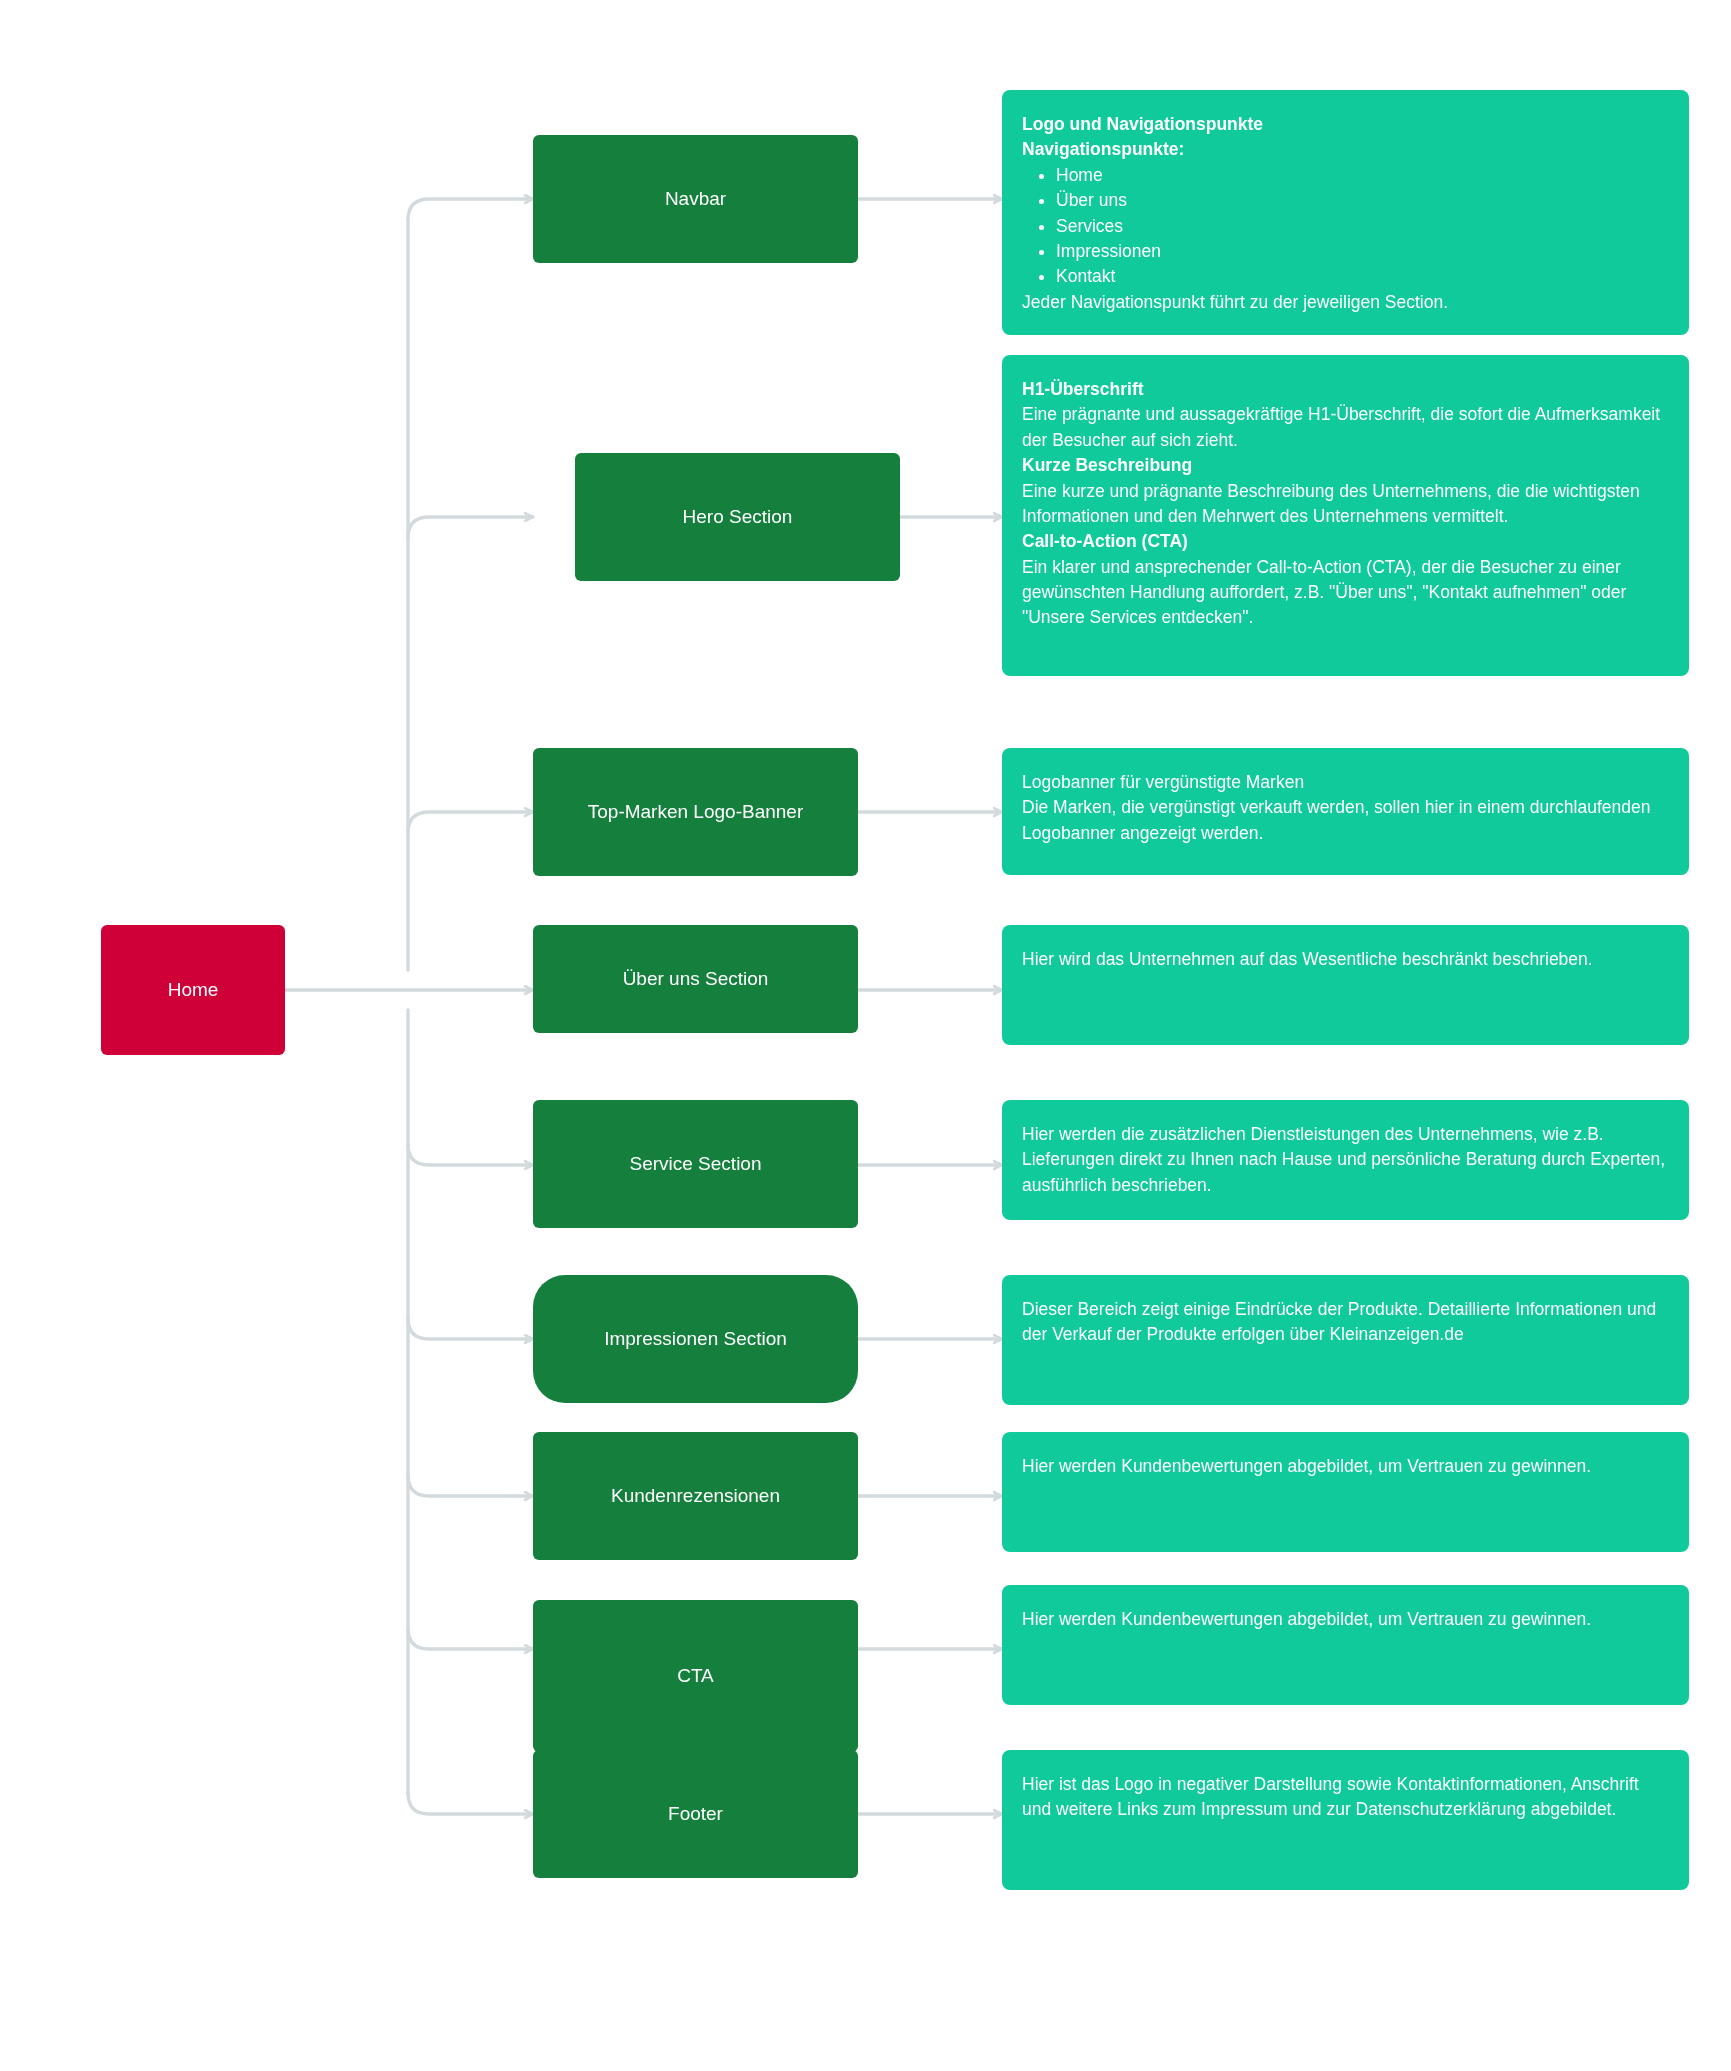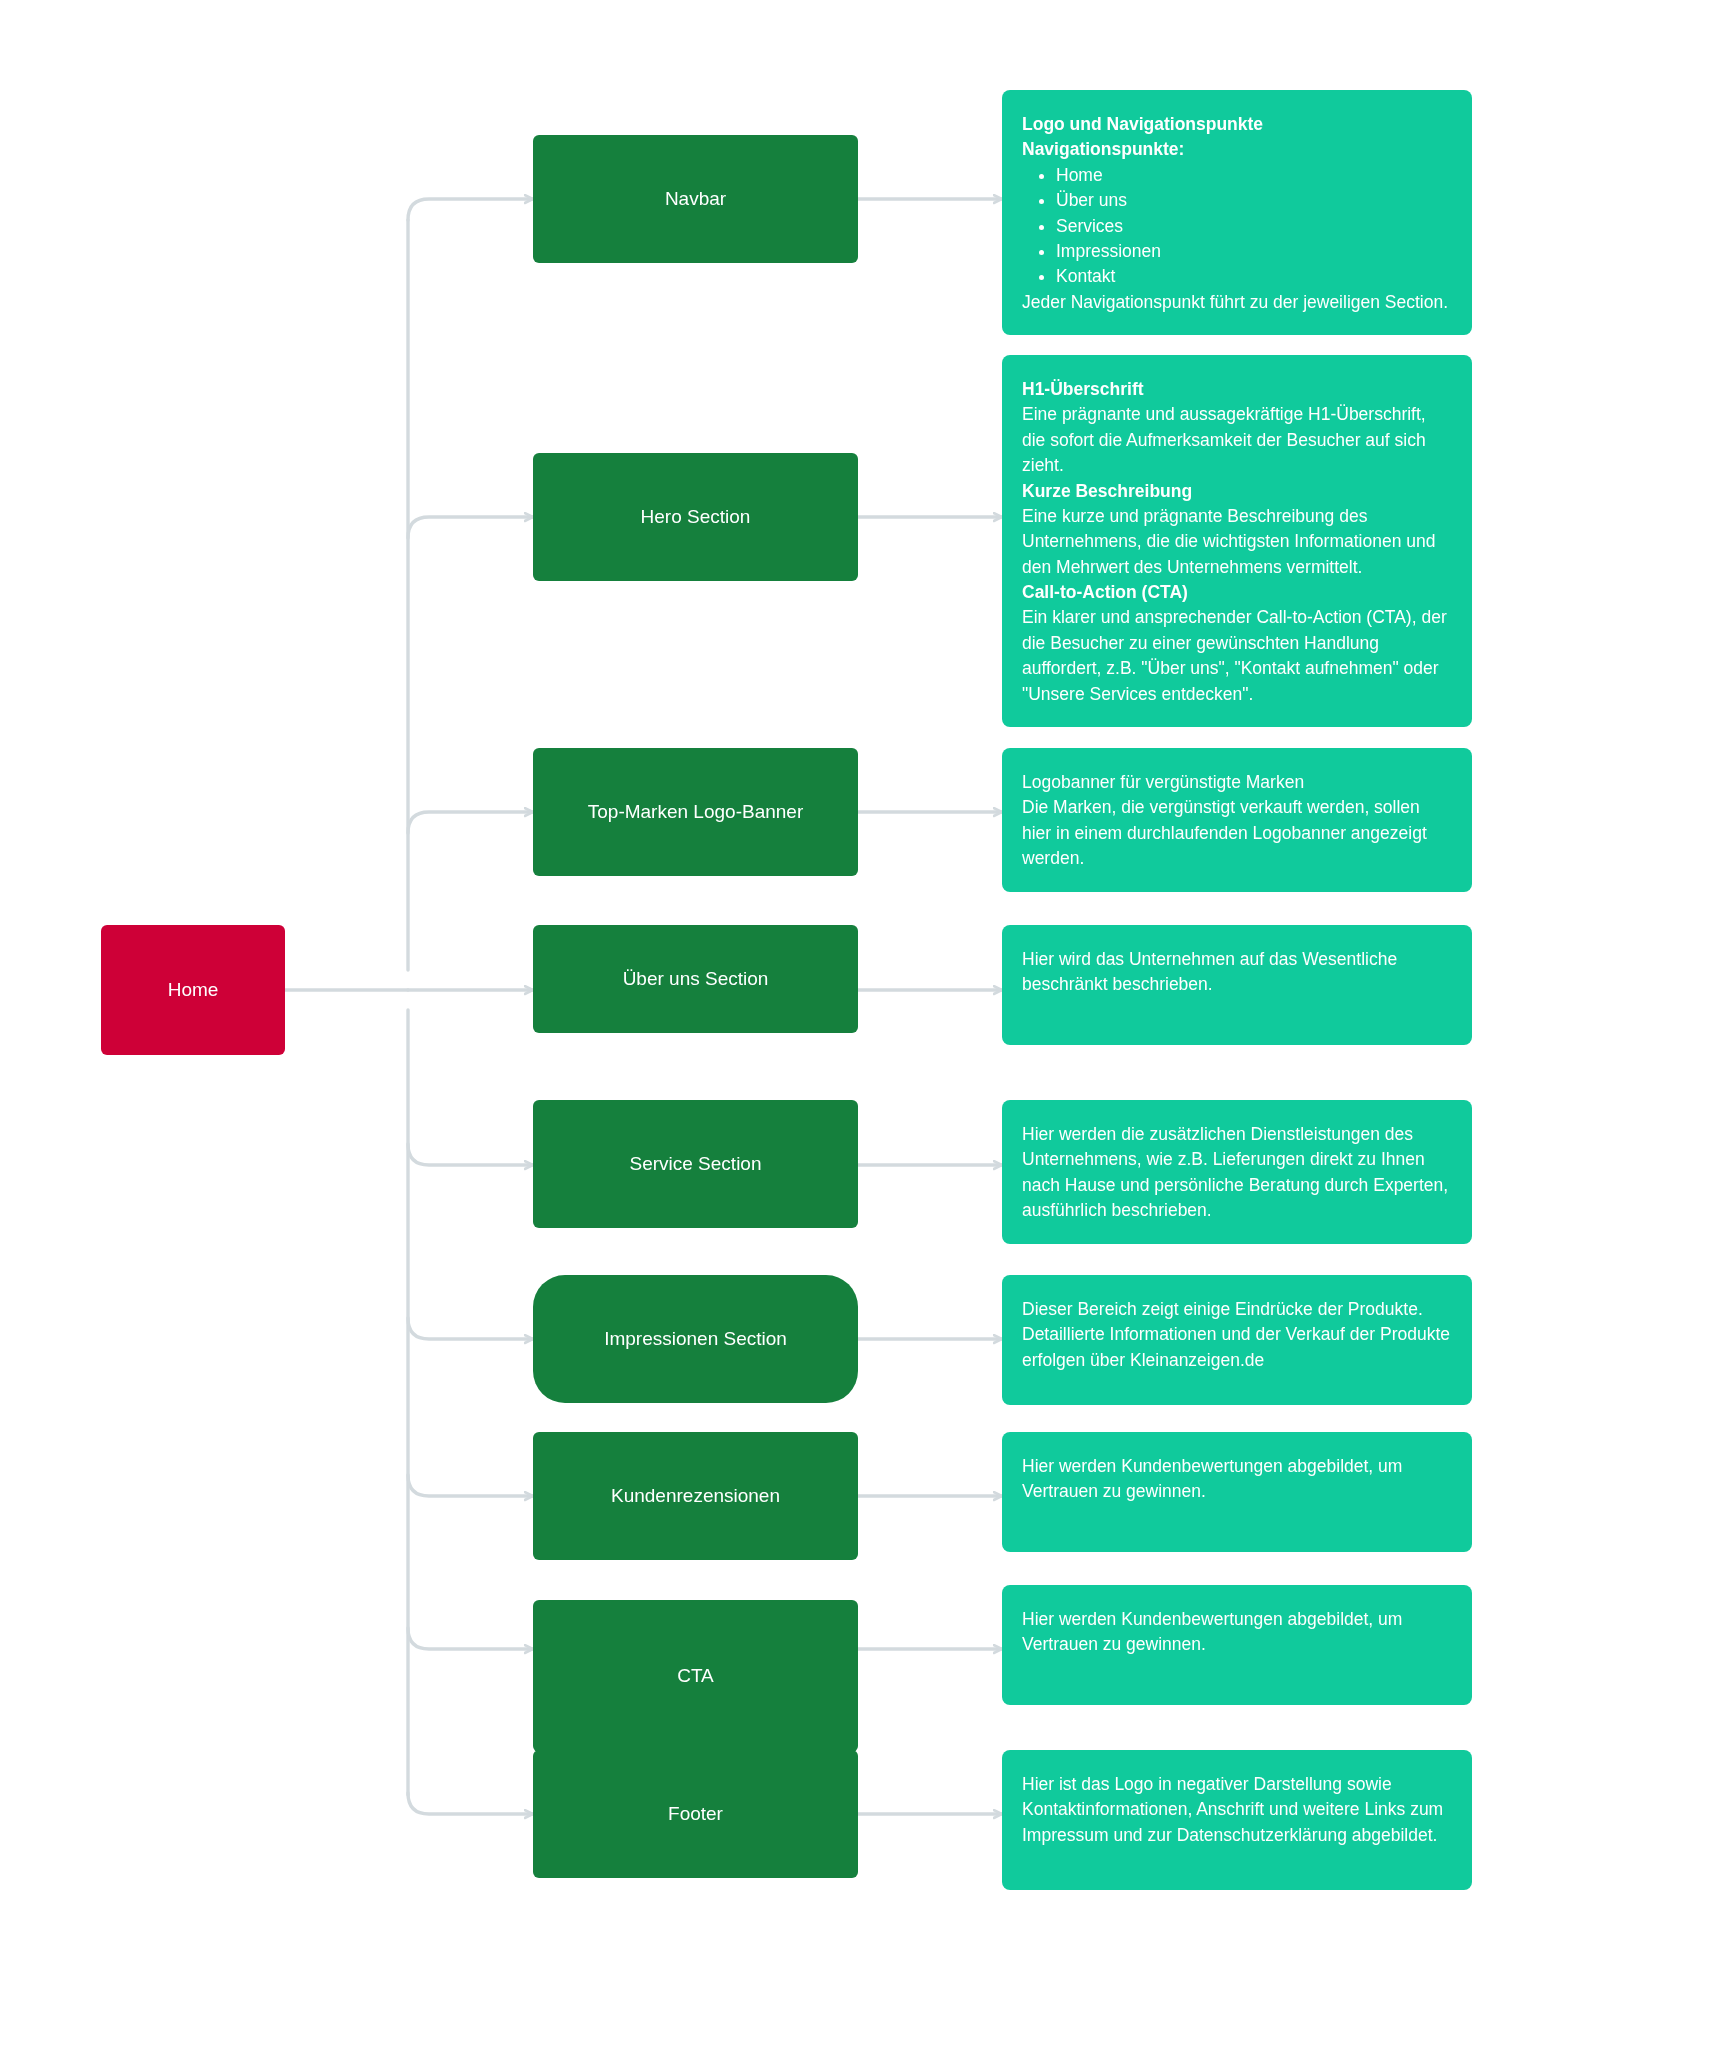--- a/index.html
+++ b/index.html
@@ -30,21 +30,21 @@
     background:#15803d;
     left:533px;width:325px;
     font-size:19px;
     text-align:center;
   }
   .card{
     position:absolute;
     box-sizing:border-box;
     background:#10CA9C;
     border-radius:8px;
-    left:1002px;width:470px;
+    left:1002px;width:687px;
     padding:22px 20px 20px 20px;
     color:#ffffff;
     font-size:17.5px;
     line-height:1.45;
   }
   .card .strong{font-weight:bold;display:block;}
   .card .ln{display:block;}
   .card ul{
     margin:0;
     padding-left:34px;
@@ -97,21 +97,21 @@
   </svg>
 
   <div class="node root">
     <span>Home</span>
   </div>
 
   <div id="nodes">
       <div class="node section" style="top: 135px; height: 128px;">
         <span>Navbar</span>
       </div>
-      <div class="node section" style="top: 453px; height: 128px;">
+      <div class="node section" style="top: 453px; height: 128px; margin-left: 42px;">
         <span>Hero Section</span>
       </div>
       <div class="node section" style="top: 748px; height: 128px;">
         <span>Top-Marken Logo-Banner</span>
       </div>
       <div class="node section" style="top: 925px; height: 108px;">
         <span>Über uns Section</span>
       </div>
       <div class="node section" style="top: 1100px; height: 128px;">
         <span>Service Section</span>

